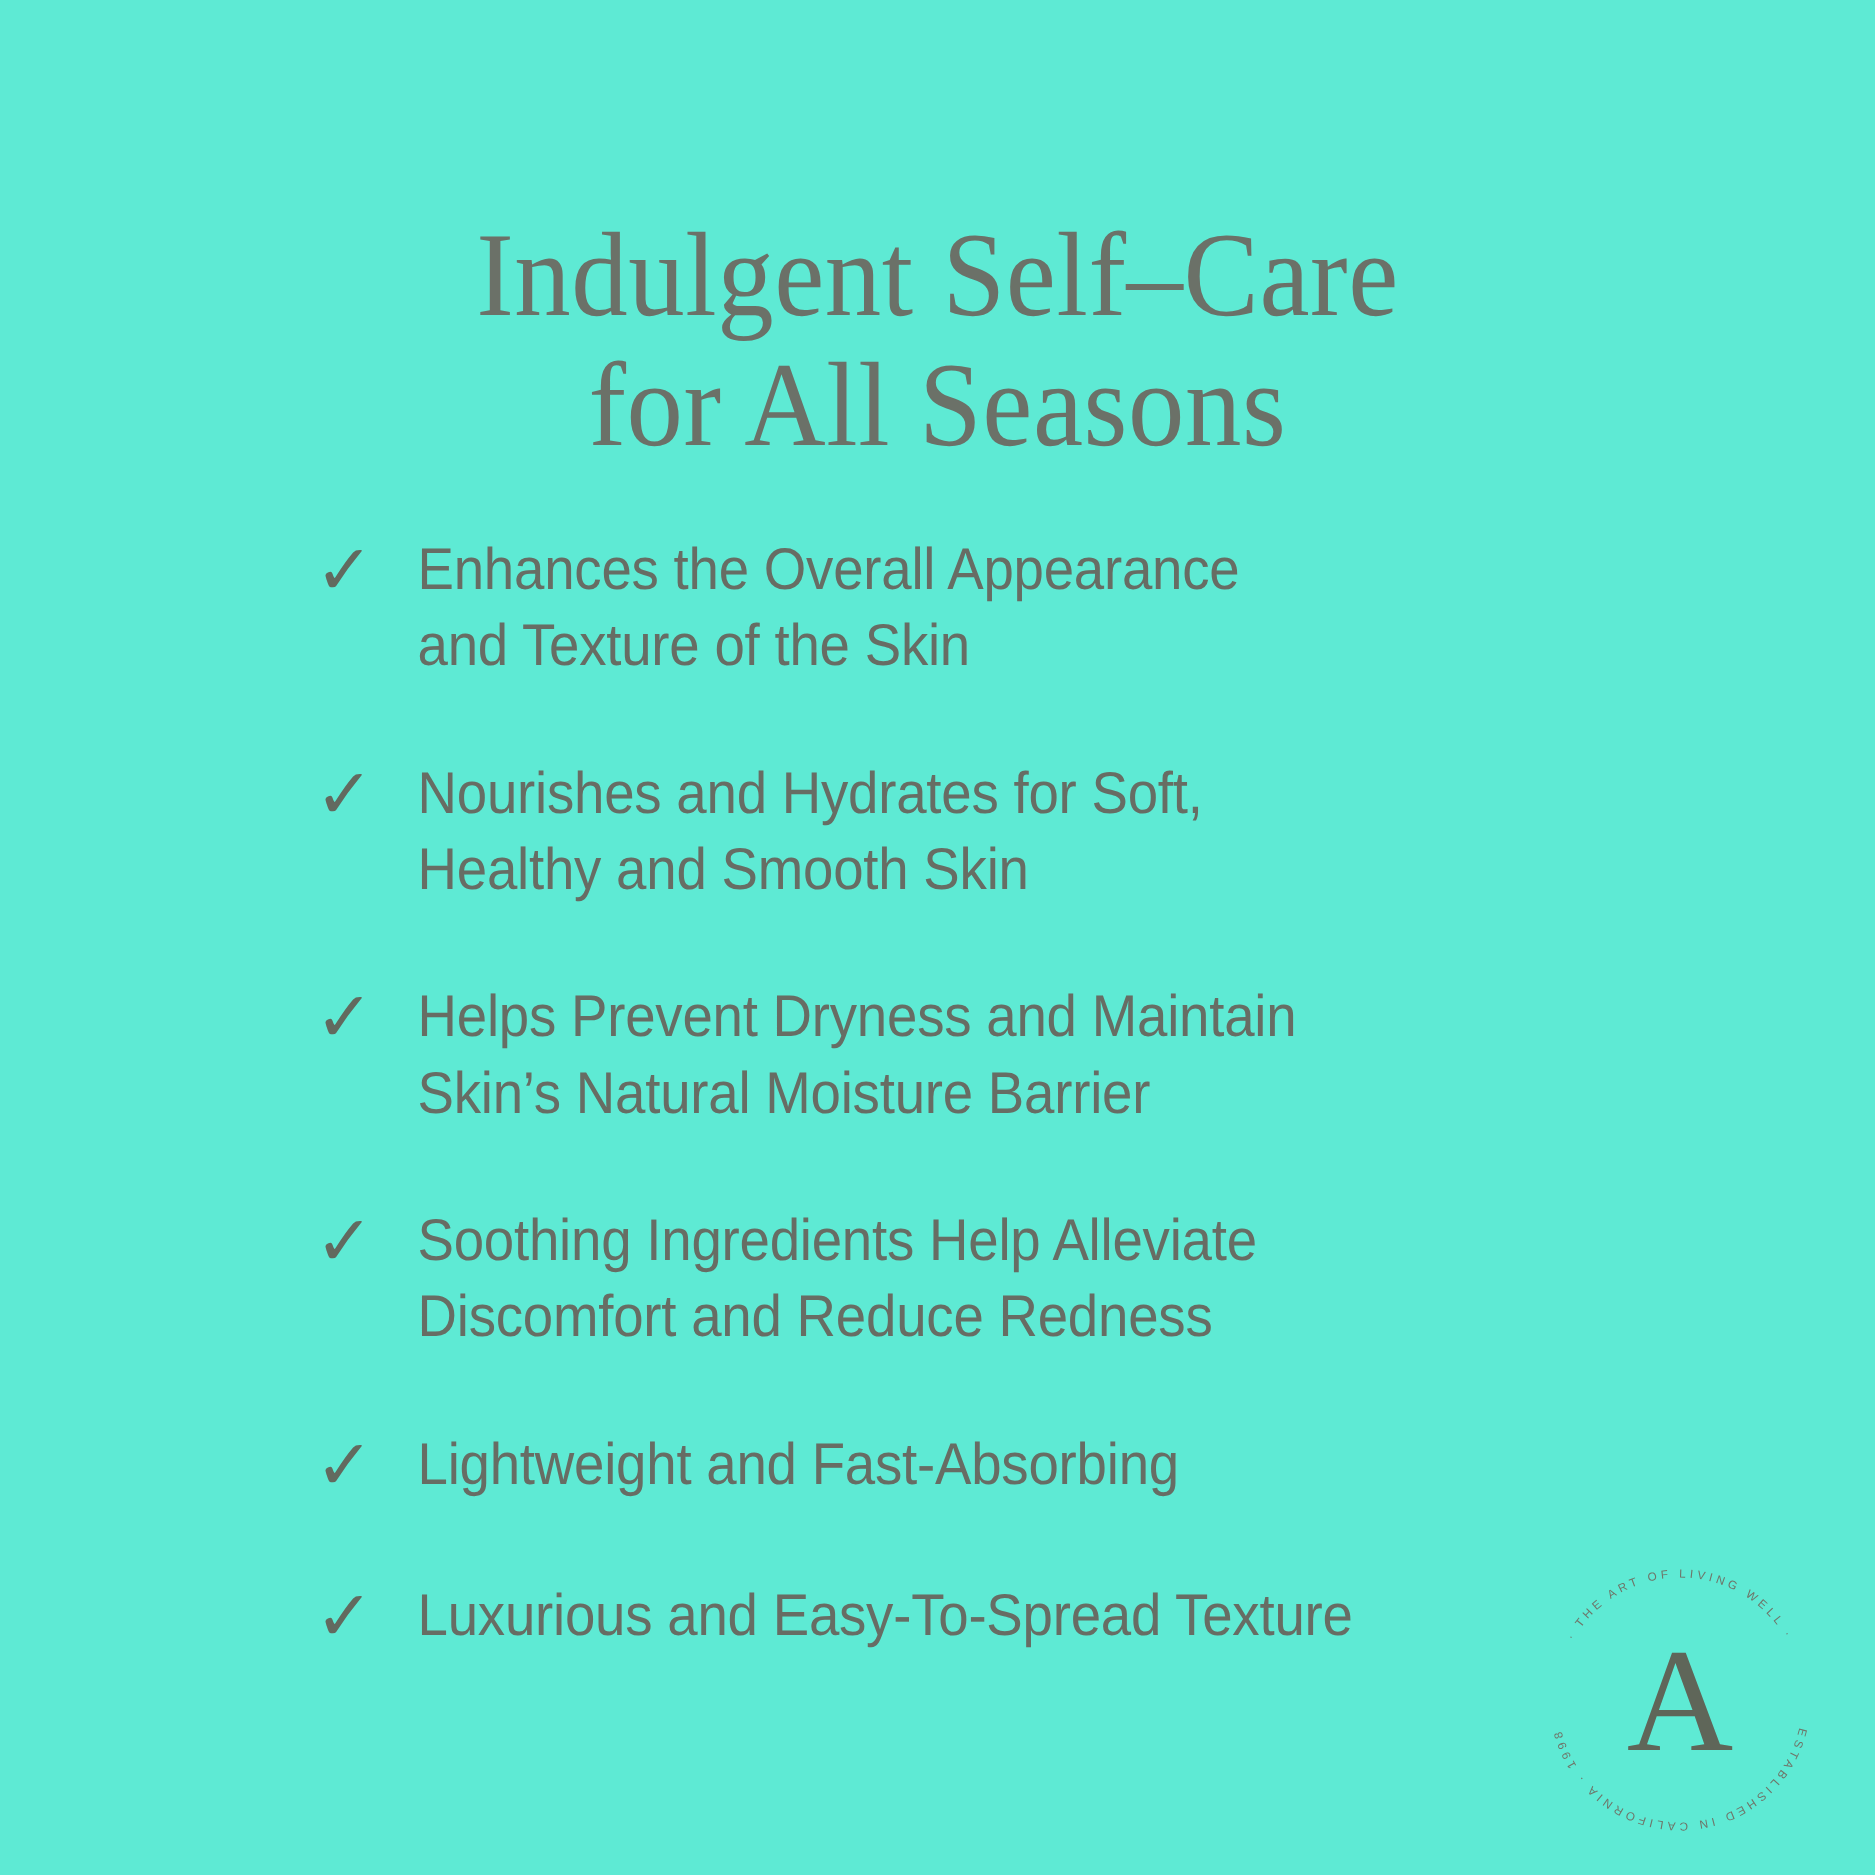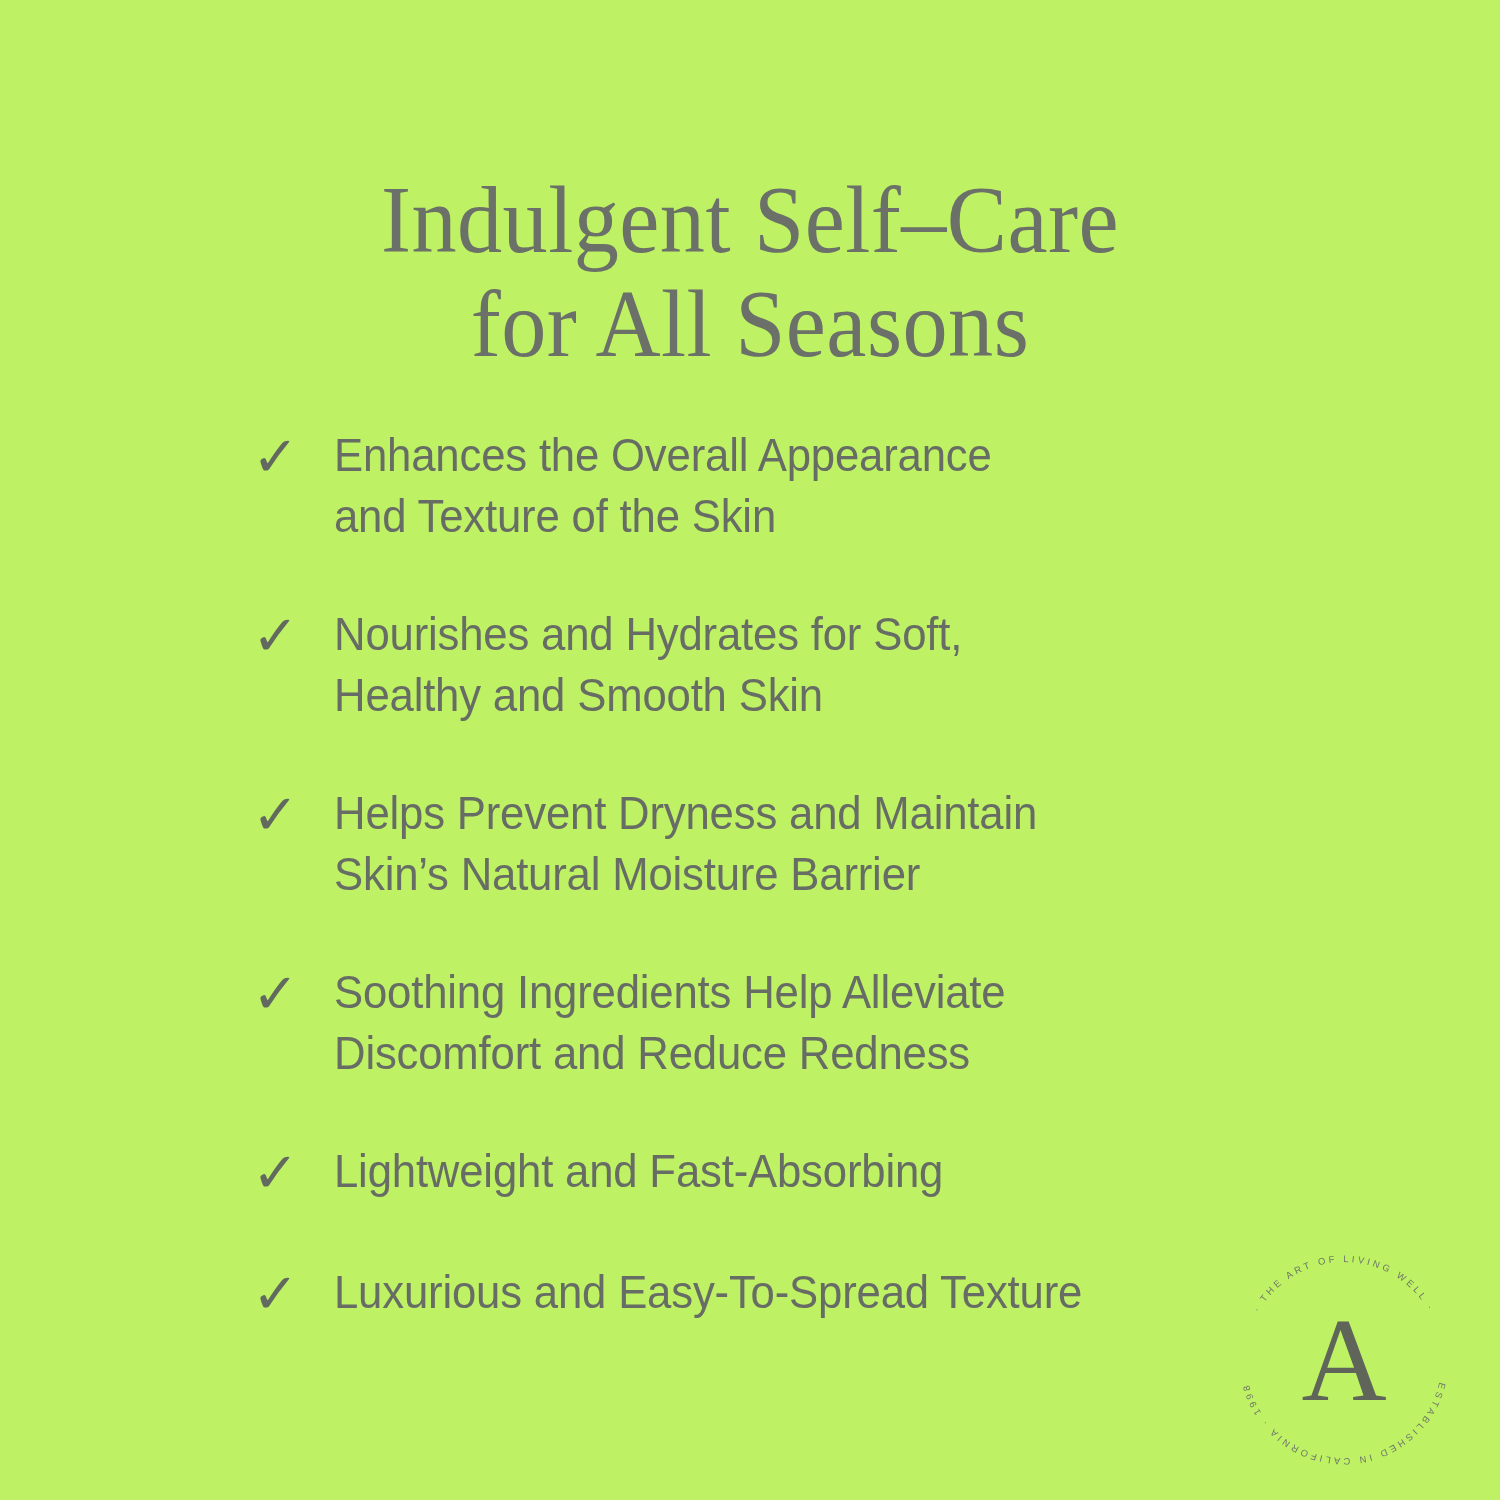--- a/index.html
+++ b/index.html
@@ -11,21 +11,21 @@
     height: 1500px;
     background: #fffef3;
     font-family: "Liberation Sans", sans-serif;
     overflow: hidden;
   }
 
   .poster {
     position: relative;
     width: 1500px;
     height: 1500px;
-    background: #bef264;
+    background: #5eead4;
     box-sizing: border-box;
   }
 
   
   .title-block {
     position: absolute;
     left: 0;
     top: 168px;
     width: 1500px;
     text-align: center;

